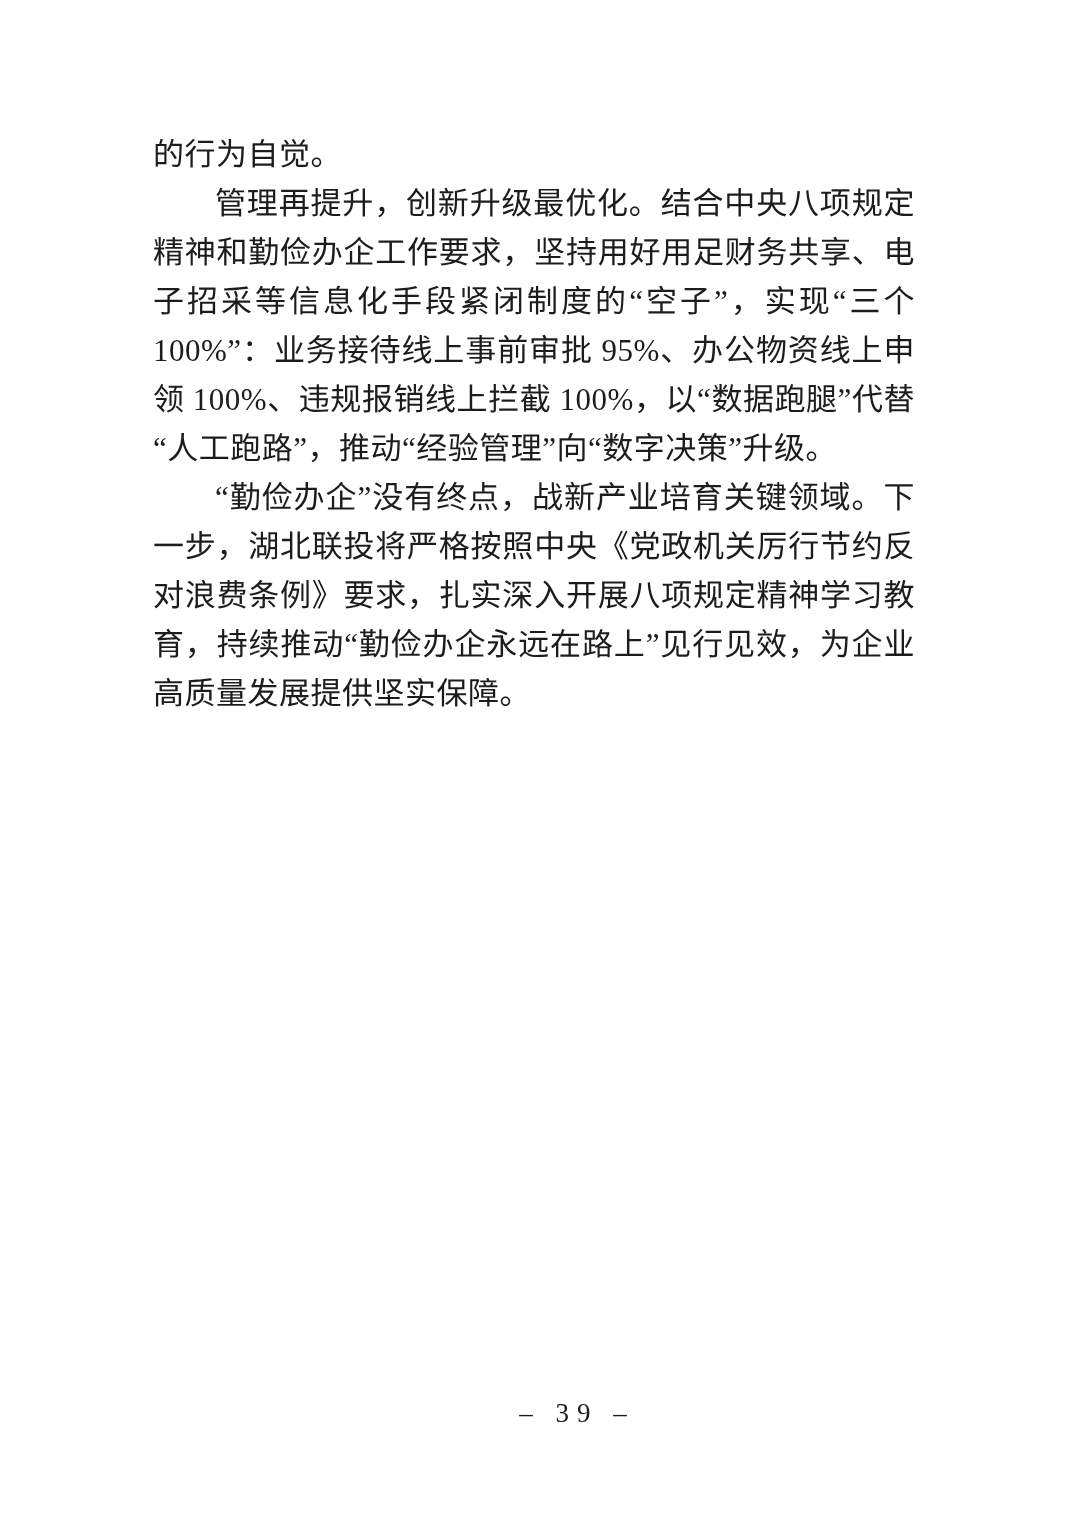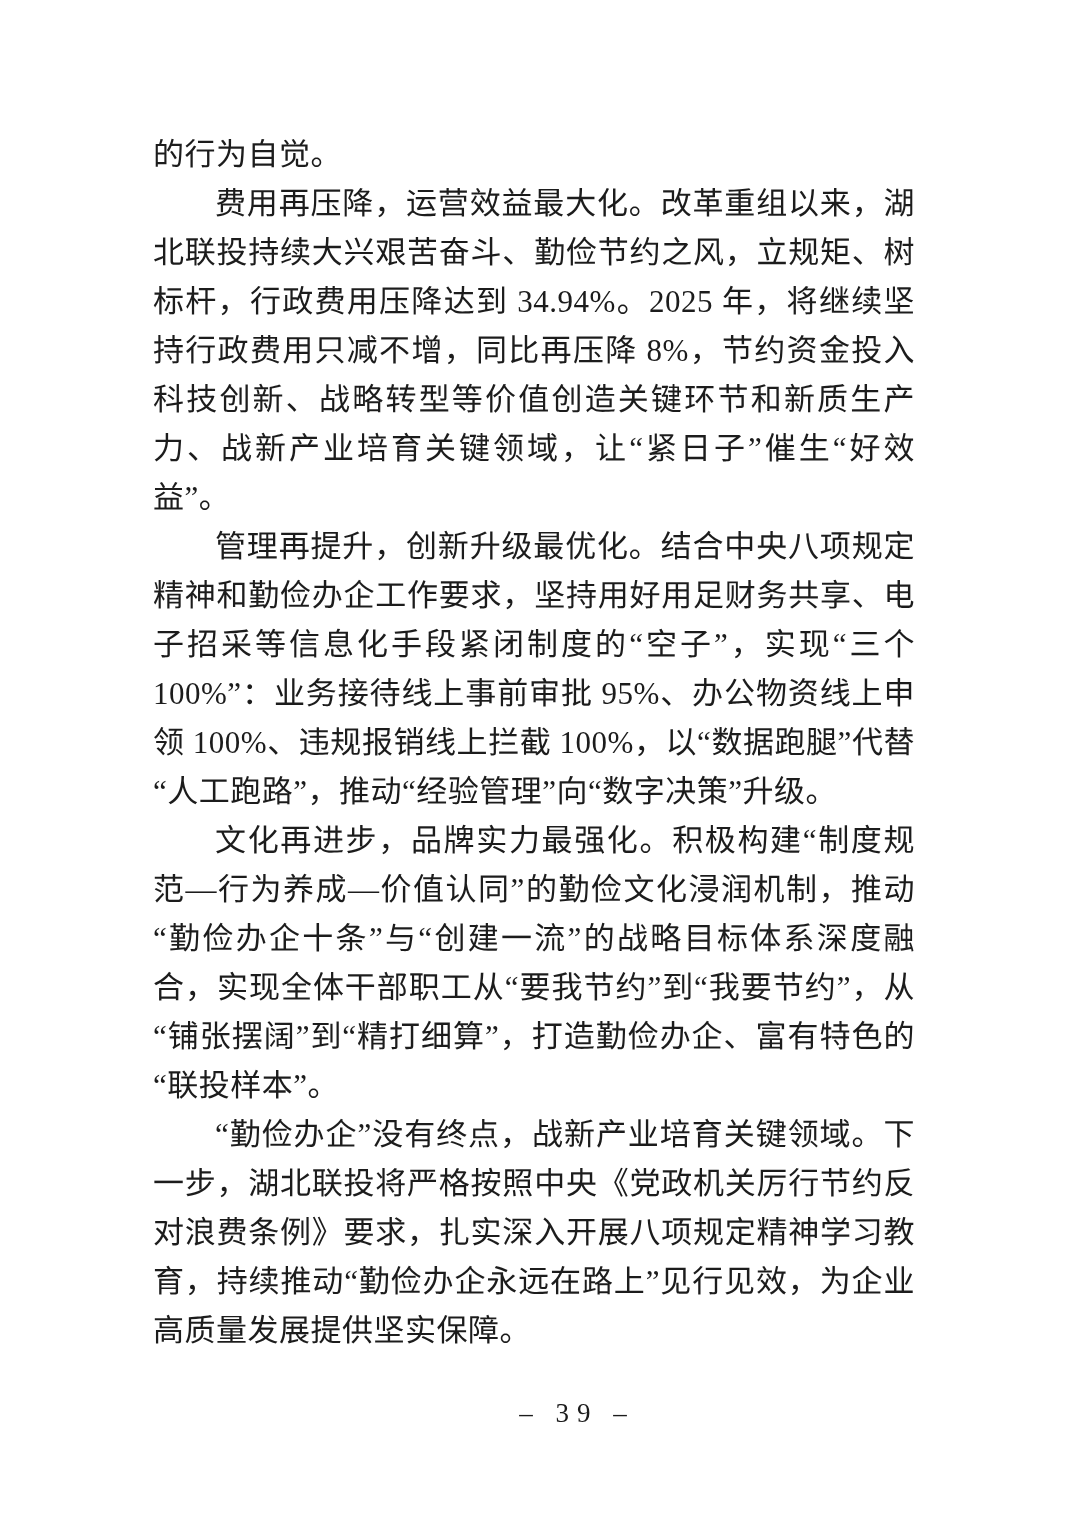--- a/index.html
+++ b/index.html
@@ -49,21 +49,19 @@
     letter-spacing: 8px;
     color: #1c1c1c;
   }
 </style>
 </head>
 <body>
 
 <div class="page">
   <main class="body-text">
     <p class="para no-indent">的行为自觉。</p>
-    <p class="para">费用再压降，运营效益最大化。改革重组以来，湖北联投持续大兴艰苦奋斗、勤俭节约之风，立规矩、树标杆，行政费用压降达到 34.94%。2025 年，将继续坚持行政费用只减不增，同比再压降 8%，节约资金投入科技创新、战略转型等价值创造关键环节和新质生产力、战新产业培育关键领域，让“紧日子”催生“好效益”。</p>
     <p class="para">管理再提升，创新升级最优化。结合中央八项规定精神和勤俭办企工作要求，坚持用好用足财务共享、电子招采等信息化手段紧闭制度的“空子”，实现“三个 100%”：业务接待线上事前审批 95%、办公物资线上申领 100%、违规报销线上拦截 100%，以“数据跑腿”代替“人工跑路”，推动“经验管理”向“数字决策”升级。</p>
-    <p class="para">文化再进步，品牌实力最强化。积极构建“制度规范—行为养成—价值认同”的勤俭文化浸润机制，推动“勤俭办企十条”与“创建一流”的战略目标体系深度融合，实现全体干部职工从“要我节约”到“我要节约”，从“铺张摆阔”到“精打细算”，打造勤俭办企、富有特色的“联投样本”。</p>
     <p class="para">“勤俭办企”没有终点，战新产业培育关键领域。下一步，湖北联投将严格按照中央《党政机关厉行节约反对浪费条例》要求，扎实深入开展八项规定精神学习教育，持续推动“勤俭办企永远在路上”见行见效，为企业高质量发展提供坚实保障。</p>
   </main>
   <footer class="page-footer">
     <span class="page-number">– 39 –</span>
   </footer>
 </div>
 
 </body></html>

